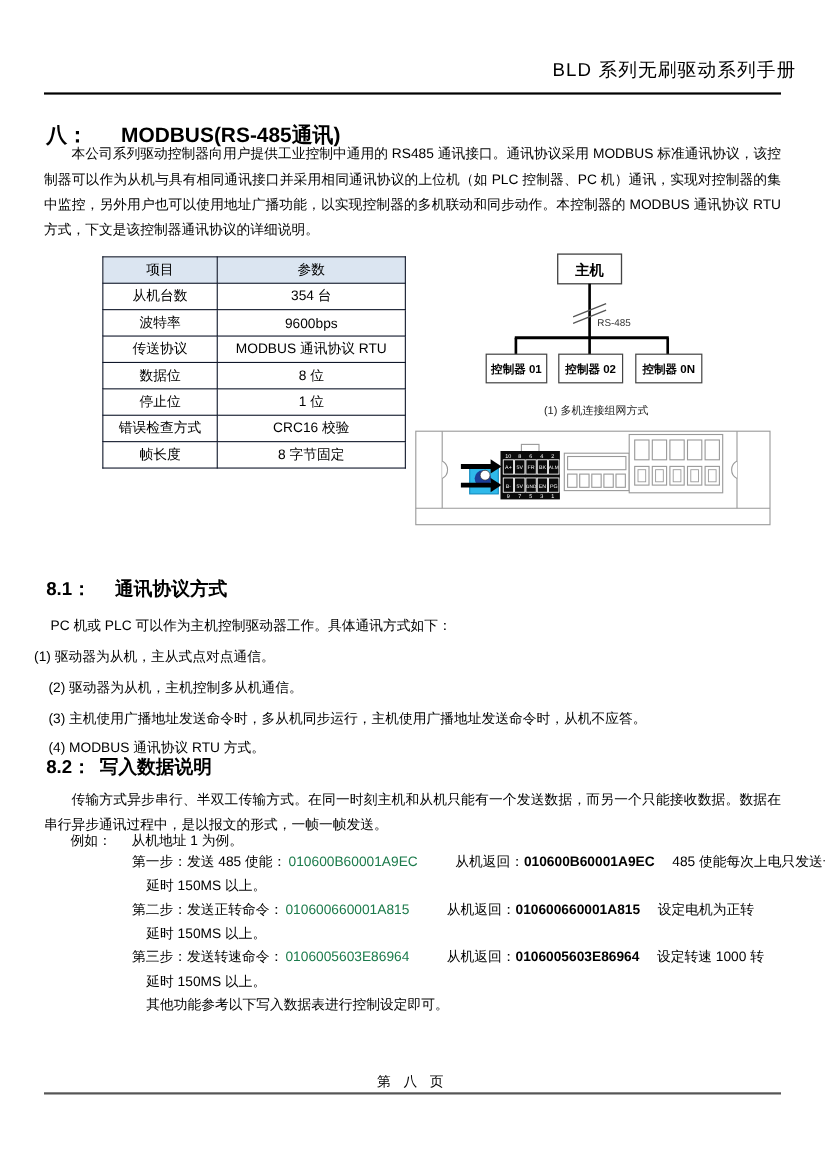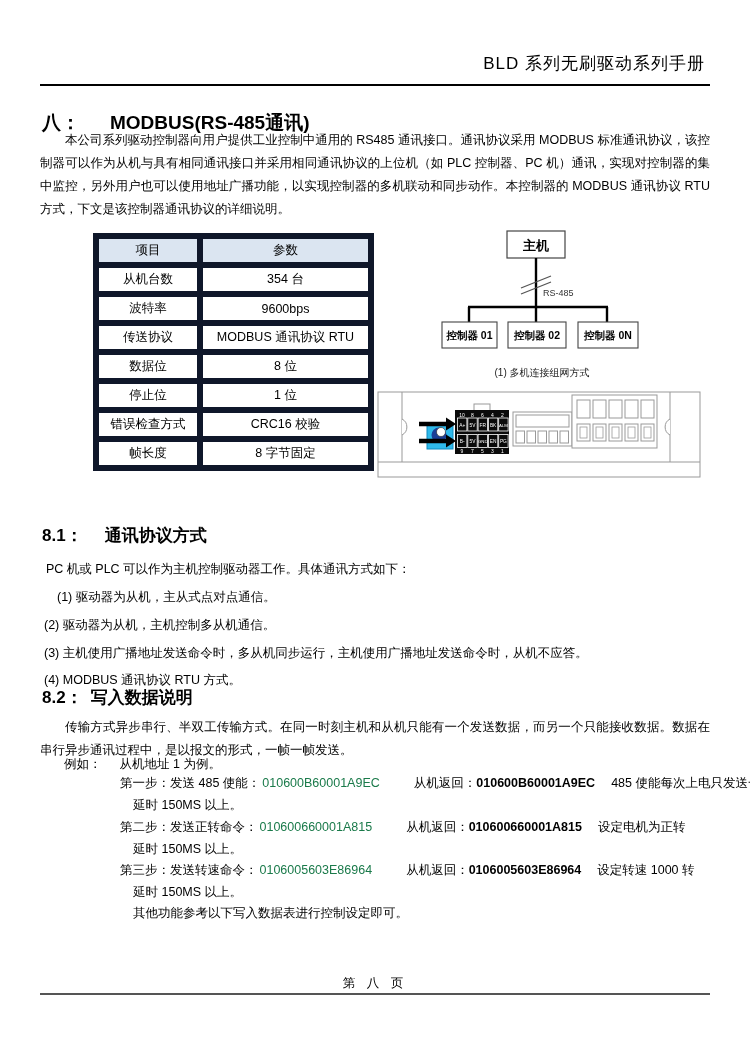--- a/index.html
+++ b/index.html
@@ -1,46 +1,46 @@
 <!DOCTYPE html>
 <html><head>
 <meta charset="utf-8">
 <style>
   html,body{margin:0;padding:0;background:#fff;}
   body{font-family:"Liberation Sans","DejaVu Sans",sans-serif;color:#000;}
   .page{position:relative;width:750px;height:1060px;background:#fff;overflow:hidden;}
 
-  .hdr-title{position:absolute;top:52px;right:45px;font-size:17px;letter-spacing:1px;font-weight:500;}
+  .hdr-title{position:absolute;top:52px;right:26px;font-size:17px;letter-spacing:1px;font-weight:500;}
   .hdr-rule{position:absolute;top:84px;left:40px;width:670px;border-top:2px solid #000;}
 
   .sec8-title{position:absolute;top:94px;left:42px;font-size:19px;font-weight:bold;margin-top:16px;}
   .sec8-title .num{margin-right:30px;}
 
   .intro{position:absolute;top:129px;left:40px;width:670px;font-size:12.5px;line-height:23px;
          text-align:justify;text-indent:2em;}
 
   table.params{position:absolute;top:233px;left:93px;width:275px;border-collapse:collapse;
                font-size:12.5px;table-layout:fixed;}
-  table.params th,table.params td{border:6px solid #0f172a;height:23px;padding:0 2px;
+  table.params th,table.params td{border:1px solid #0f172a;height:23px;padding:0 2px;
                text-align:center;font-weight:normal;overflow:hidden;white-space:nowrap;}
   table.params th{background:#dbe5f1;}
   table.params col.c1{width:104px;} table.params col.c2{width:171px;}
 
   .net-svg{position:absolute;top:226px;left:420px;}
   .board-svg{position:absolute;top:388px;left:375px;}
 
   .sec-sub{position:absolute;left:42px;font-size:17px;font-weight:bold;}
   .sec-sub .num{margin-right:22px;}
   .s81-title{top:524px;}
   .s82-title{top:686px;}
   .s82-title .num{margin-right:8px;}
 
   .bodyline{position:absolute;font-size:12.5px;white-space:nowrap;}
   .s81-intro{top:561px;left:46px;}
-  .s81-i0{top:589px;left:57px;}
+  .s81-i0{top:589px;left:31px;}
   .s81-i1{top:617px;left:44px;}
   .s81-i2{top:645px;left:44px;}
   .s81-i3{top:672px;left:44px;}
 
   .s82-intro{position:absolute;top:716px;left:40px;width:670px;font-size:12.5px;line-height:23px;
              text-align:justify;text-indent:2em;}
   .example{top:756px;left:64px;}
   .example .ex-txt{margin-left:18px;}
 
   .step{left:120px;}

